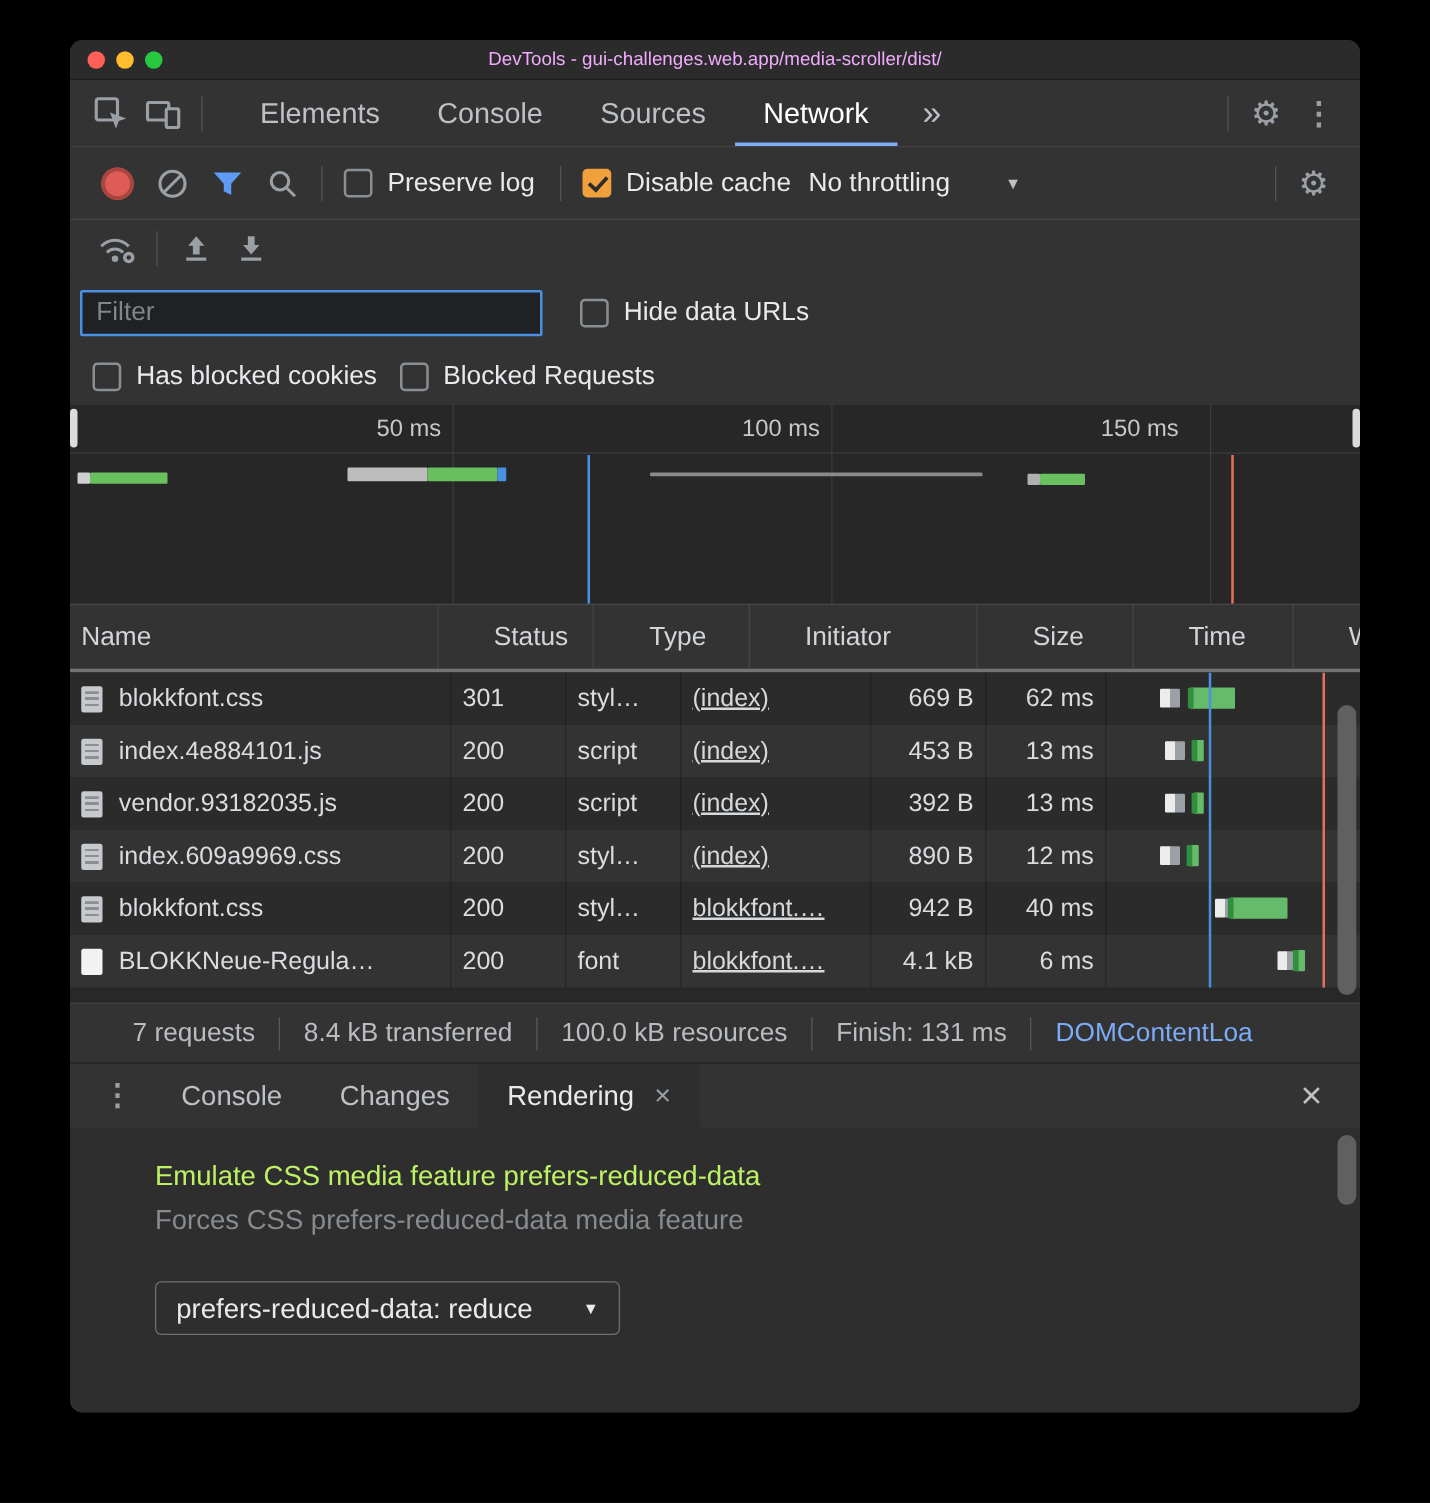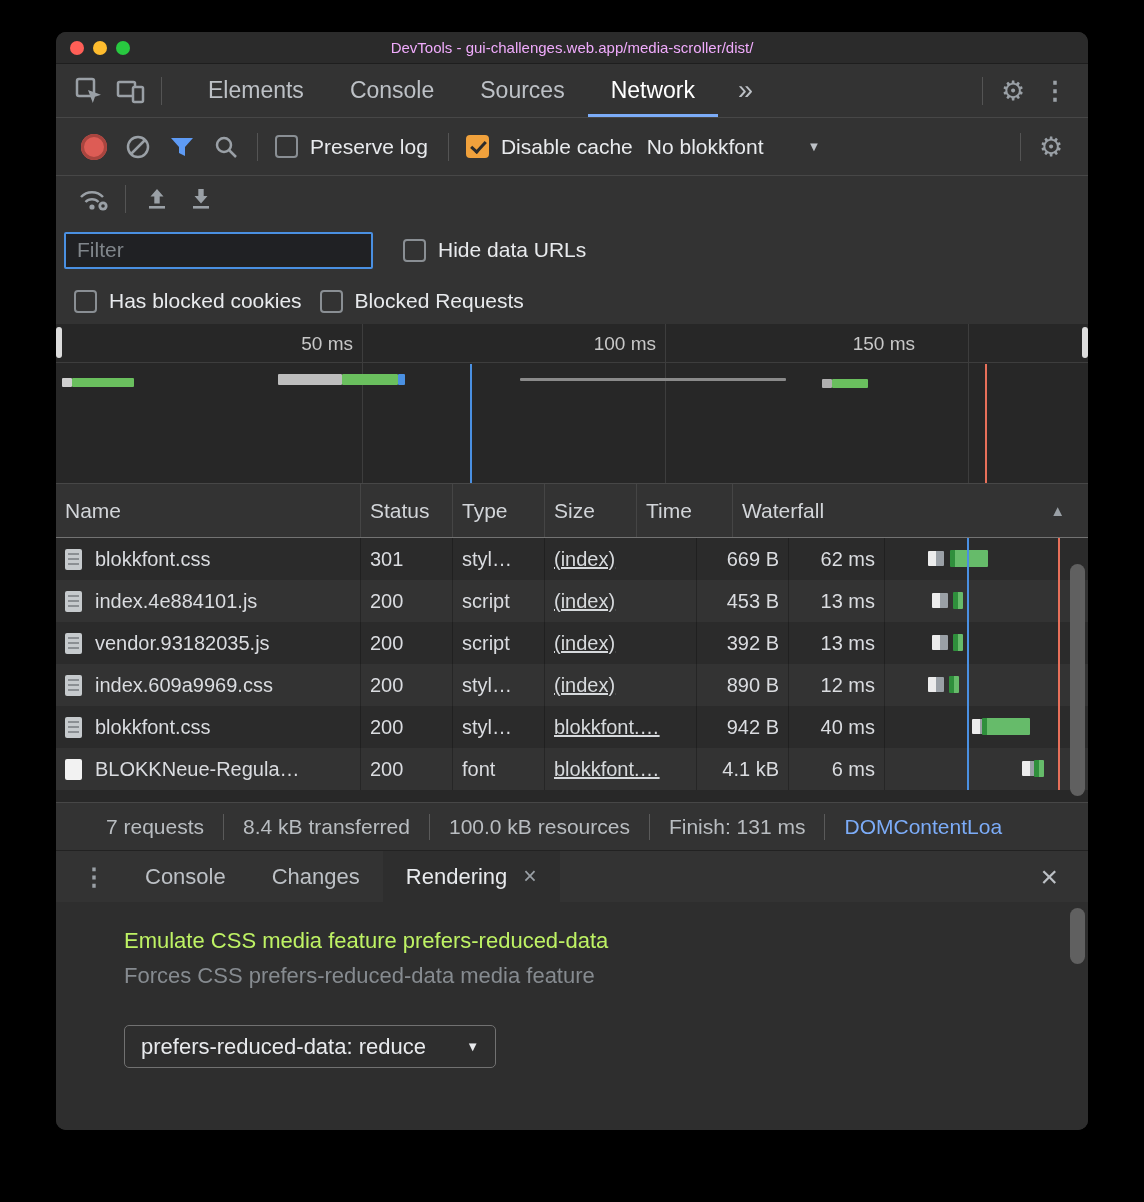--- a/index.html
+++ b/index.html
@@ -42,21 +42,21 @@
   .throttle { display:flex; align-items:center; margin-left:14px; }
   .throttle-label { font-size:21px; color:#e8eaed; }
   .caret { font-size:13px; color:#bdc1c6; }
   .throttle .caret { margin-left:44px; }
 
   
   .toolbar2 { flex:0 0 46px; background:#333; display:flex; align-items:center; padding:0 16px; }
 
   
   .filter-row { flex:0 0 56px; background:#333; display:flex; align-items:center; padding:0 8px; }
-  .filter-input { width:309px; height:37px; background:#202124; border:2px solid #4a90e2; border-radius:2px;
+  .filter-input { width:370px; height:37px; background:#202124; border:2px solid #4a90e2; border-radius:2px;
     color:#dadce0; font-size:21px; padding:0 11px; outline:none; font-family:"Liberation Sans", sans-serif; }
   .filter-input::placeholder { color:#80868b; }
   .filter-row .cb-group { margin-left:30px; }
 
   
   .pills-row { flex:0 0 46px; background:#333; display:flex; align-items:center; padding:0 10px; }
   .pill { font-size:21px; color:#c8cdd2; padding:4px 11px; border-radius:5px; margin-right:3px; white-space:nowrap; }
   .pill.selected { background:#5a5a5a; color:#fff; }
 
   
@@ -66,21 +66,21 @@
   
   .timeline { flex:0 0 160px; background:#272727; border-bottom:1px solid #474747; position:relative; overflow:hidden; }
   .tl-label { position:absolute; top:9px; font-size:19px; color:#c8c8c8; transform:translateX(-100%); padding-right:9px; white-space:nowrap; }
   .tl-grid { position:absolute; top:0; bottom:0; width:1px; background:#3d3d3d; }
   .tl-hline { position:absolute; left:0; right:0; top:38px; height:1px; background:#3d3d3d; }
   .tl-bar { position:absolute; border-radius:1px; }
   .tl-marker { position:absolute; top:40px; bottom:0; width:2px; }
   .tl-grip { position:absolute; top:3px; height:31px; width:6px; background:#dcdcdc; border-radius:3px; }
 
   
-  .grid-header { flex:0 0 54px; background:#333; border-bottom:1px solid #737373; display:flex; font-size:21px; color:#d2d5d9; }
+  .grid-header { flex:0 0 54px; background:#333; border-bottom:3px solid #737373; display:flex; font-size:21px; color:#d2d5d9;gap:35px; }
   .hcell { display:flex; align-items:center; padding:0 9px; border-right:1px solid #454545; overflow:hidden; white-space:nowrap; }
   .c-name{ width:305px; } .c-status{ width:92px; } .c-type{ width:92px; } .c-init{ width:152px; }
   .c-size{ width:92px; } .c-time{ width:96px; } .c-wf{ flex:1; }
   .hcell.c-wf { justify-content:space-between; border-right:none; }
   .sort-arrow { font-size:15px; color:#9aa0a6; margin-right:14px; }
 
   .rows-wrap { flex:0 0 264px; background:#282828; position:relative; overflow:hidden; }
   .net-row { height:42px; display:flex; font-size:20px; color:#dadce0; }
   .net-row.odd { background:#2b2b2b; } .net-row.even { background:#333; }
   .cell { display:flex; align-items:center; padding:0 9px; border-right:1px solid rgba(0,0,0,.25); overflow:hidden; white-space:nowrap; }
@@ -191,21 +191,21 @@
     <div class="cb-group" style="margin-left:8px;">
       <span class="cb"></span>
       <span class="cb-label">Preserve log</span>
     </div>
     <div class="vdiv" style="margin-left:20px;"></div>
     <div class="cb-group" style="margin-left:8px;">
       <span class="cb checked"></span>
       <span class="cb-label">Disable cache</span>
     </div>
     <div class="throttle">
-      <span class="throttle-label">No blokkfont</span>
+      <span class="throttle-label">No throttling</span>
       <span class="caret">▼</span>
     </div>
     <div class="right-icons">
       <div class="vdiv"></div>
       <div class="icon-btn">
           <span class="glyph gear-glyph">⚙</span>
         </div>
     </div>
   </div>
 
@@ -256,37 +256,38 @@
 
   <div class="timeline" id="timeline">
     <div class="tl-hline"></div>
     <div class="tl-grip" style="left:0;"></div>
     <div class="tl-grip" style="left:1026px;"></div>
   <div class="tl-grid" style="left: 306px;"></div>
       <div class="tl-label" style="left: 306px;">50 ms</div>
       <div class="tl-grid" style="left: 609px;"></div>
       <div class="tl-label" style="left: 609px;">100 ms</div>
       <div class="tl-grid" style="left: 912px;"></div>
-      <div class="tl-label" style="left: 868px;">150 ms</div>
+      <div class="tl-label" style="left: 896px;">150 ms</div>
       <div class="tl-bar" style="left: 6px; top: 54px; width: 10px; height: 9px; background: rgb(207, 207, 207);"></div>
       <div class="tl-bar" style="left: 16px; top: 54px; width: 62px; height: 9px; background: rgb(106, 191, 94);"></div>
       <div class="tl-bar" style="left: 222px; top: 50px; width: 64px; height: 11px; background: rgb(189, 189, 189);"></div>
       <div class="tl-bar" style="left: 286px; top: 50px; width: 56px; height: 11px; background: rgb(106, 191, 94);"></div>
       <div class="tl-bar" style="left: 342px; top: 50px; width: 7px; height: 11px; background: rgb(74, 144, 226);"></div>
       <div class="tl-bar" style="left: 464px; top: 54px; width: 266px; height: 3px; background: rgb(138, 138, 138);"></div>
       <div class="tl-bar" style="left: 766px; top: 55px; width: 10px; height: 9px; background: rgb(176, 176, 176);"></div>
       <div class="tl-bar" style="left: 776px; top: 55px; width: 36px; height: 9px; background: rgb(106, 191, 94);"></div>
       <div class="tl-marker" style="left: 414px; background: rgb(74, 144, 226);"></div>
       <div class="tl-marker" style="left: 929px; background: rgb(232, 112, 90);"></div>
     </div>
 
   <div class="grid-header">
     <div class="hcell c-name">Name</div>
     <div class="hcell c-status">Status</div>
     <div class="hcell c-type">Type</div>
+    <div class="hcell c-init">Initiator</div>
     <div class="hcell c-size">Size</div>
     <div class="hcell c-time">Time</div>
     <div class="hcell c-wf">
       <span>Waterfall</span>
       <span class="sort-arrow">▲</span>
     </div>
   </div>
 
   <div class="rows-wrap" id="rowsWrap">
     <div class="scroll-thumb" style="top:26px; height:232px;"></div>

